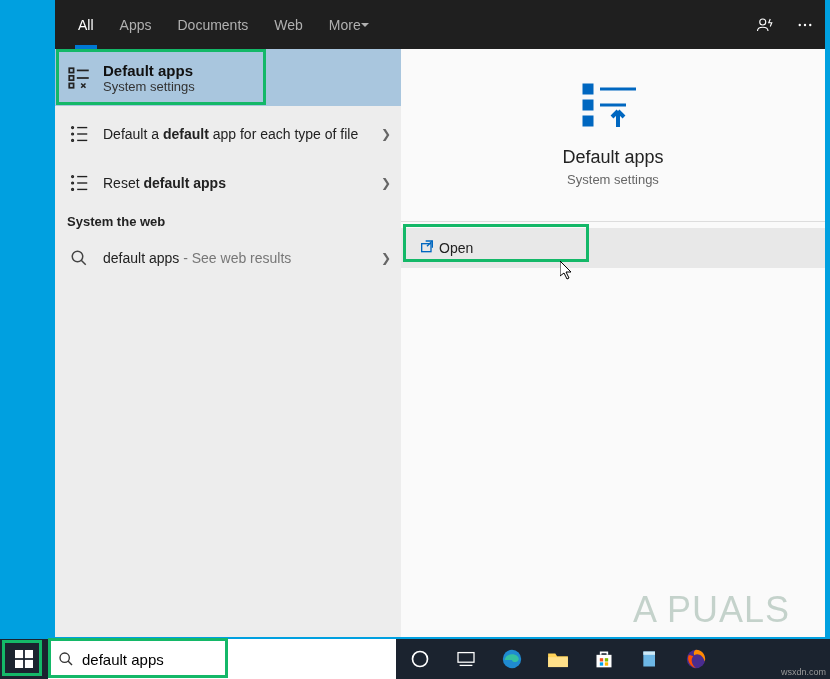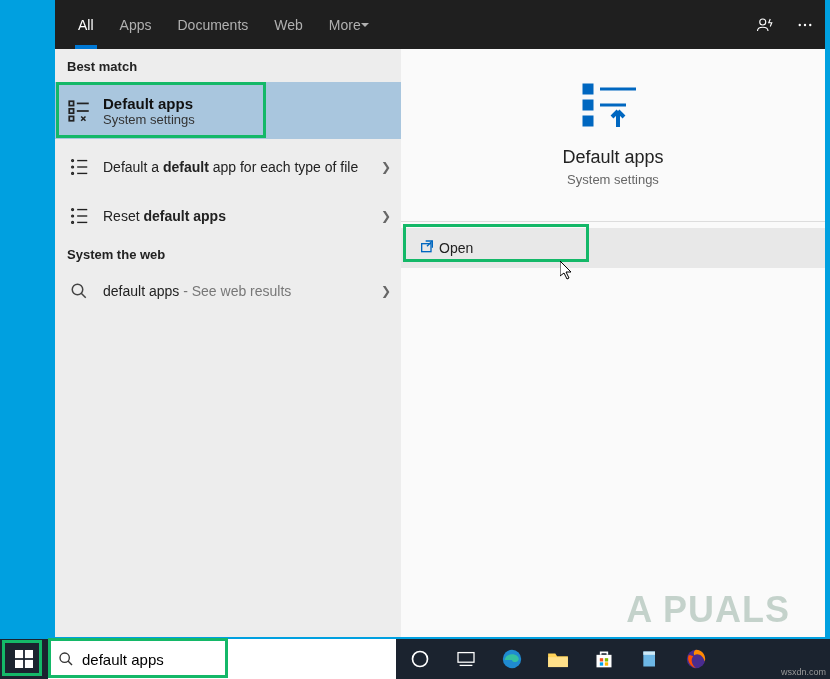--- a/index.html
+++ b/index.html
@@ -50,21 +50,21 @@
     
     .taskbar { position: absolute; left: 0; bottom: 0; width: 830px; height: 40px; background: #1b232f; display: flex; align-items: center; }
     .start-slot { width: 48px; height: 40px; display: flex; align-items: center; justify-content: center; position: relative; }
     .start-green { left: 2px; top: 1px; width: 40px; height: 36px; }
     .taskbar-search { position: absolute; left: 48px; bottom: 0; width: 348px; height: 40px; background: #fff; display: flex; align-items: center; padding: 0 10px; gap: 8px; }
     .taskbar-search .green-box { left: 0; top: -1px; width: 180px; height: 40px; }
     .taskbar-search input { border: none; outline: none; font-size: 15px; flex: 1; background: transparent; }
     .task-icons { position: absolute; left: 400px; bottom: 0; height: 40px; display: flex; align-items: center; gap: 18px; padding: 0 6px; }
     .task-item { width: 28px; height: 28px; display: flex; align-items: center; justify-content: center; color: #fff; cursor:pointer; }
     
-    .watermark { position: absolute; right: 40px; bottom: 48px; font-size: 36px; font-weight: 700; color: #0b4a2a; opacity: .22; letter-spacing: 1px; pointer-events:none; }
+    .watermark { position: absolute; right: 40px; bottom: 48px; font-size: 36px; font-weight: 400; color: #0b4a2a; opacity: .22; letter-spacing: 1px; pointer-events:none; }
     .src { position: absolute; right: 4px; bottom: 2px; font-size: 9px; color: #999; pointer-events:none;}
     .dropdown-caret { width:0;height:0;border-left:4px solid transparent;border-right:4px solid transparent;border-top:4px solid #b0b0b0;display:inline-block;}
     strong { font-weight: 600; }
   </style>
 </head>
 <body>
 
 <div class="search-panel">
   <div class="header-bar">
     <div class="tab active">All</div>
@@ -88,21 +88,20 @@
             <circle cx="5" cy="12" r="1.6"></circle>
             <circle cx="12" cy="12" r="1.6"></circle>
             <circle cx="19" cy="12" r="1.6"></circle>
           </svg>
       </div>
     </div>
   </div>
 
   <div class="body-cols">
     <div class="left-col">
-      <div class="section-title">Best match</div>
       <div class="best-match-row">
         <div class="green-box best-match-green"></div>
         <div class="row-icon-box">
           <svg width="26" height="26" viewBox="0 0 24 24" fill="none" stroke="#222" stroke-width="1.6">
               <rect x="3" y="3" width="4" height="4"></rect>
               <rect x="3" y="10" width="4" height="4"></rect>
               <rect x="3" y="17" width="4" height="4"></rect>
               <line x1="10" y1="5" x2="21" y2="5"></line>
               <line x1="10" y1="12" x2="21" y2="12"></line>
               <path d="M14 21l4-4m0 4l-4-4" stroke-width="1.4"></path>

